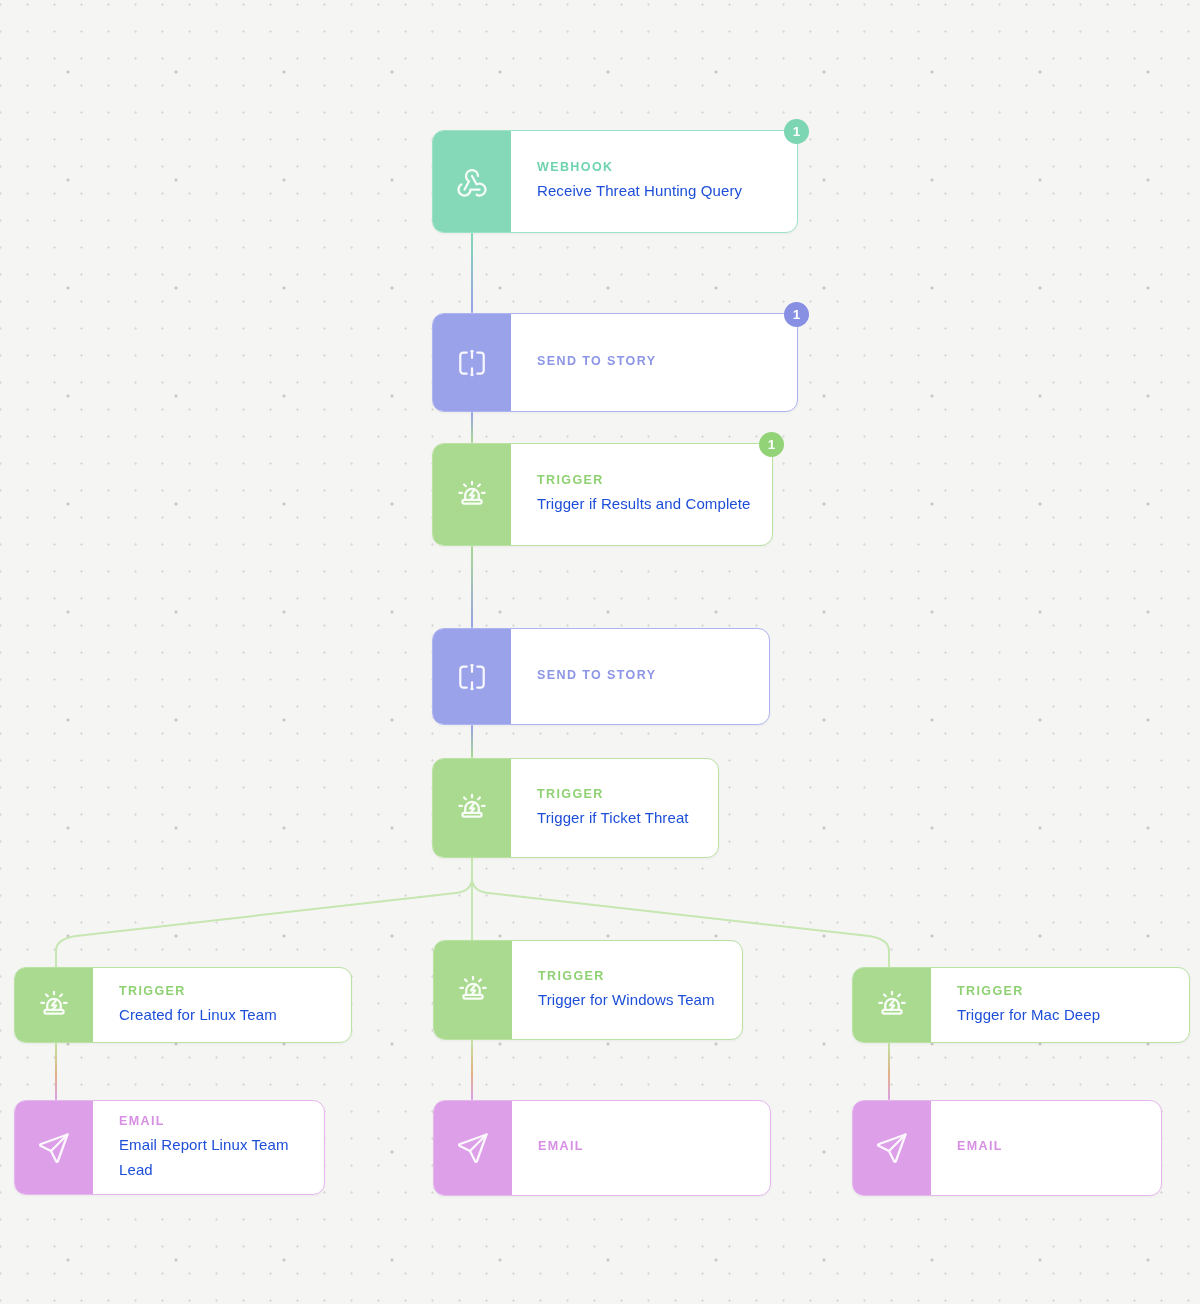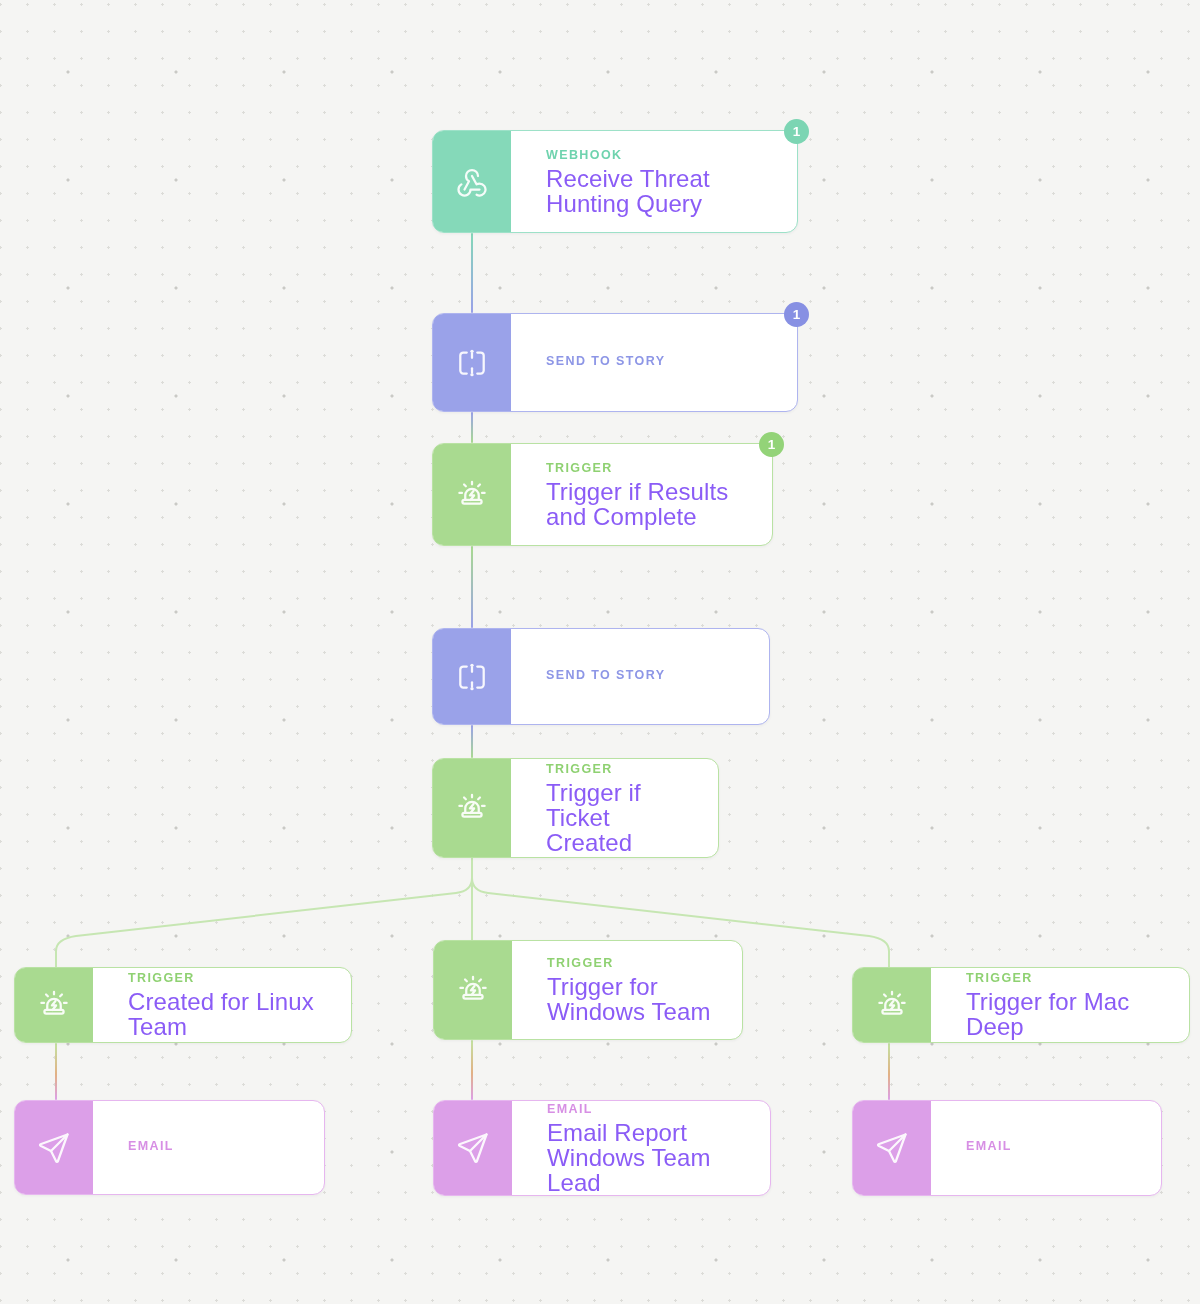--- a/index.html
+++ b/index.html
@@ -23,28 +23,28 @@
   }
   .node .icon-section{
     flex:0 0 78px;background:var(--accent);
     border-radius:10px 0 0 10px;
     display:flex;align-items:center;justify-content:center;
   }
   .node .icon-section svg{width:36px;height:36px;stroke:#ffffff;fill:none;
     stroke-width:1.5;stroke-linecap:round;stroke-linejoin:round;opacity:.92;}
   .node .content{
     flex:1;display:flex;flex-direction:column;justify-content:center;
-    padding:12px 18px 12px 35px;min-width:0;
+    padding:12px 18px 12px 26px;min-width:0;
   }
   .type-label{
     font-size:12.5px;font-weight:700;letter-spacing:1.4px;
     color:var(--label);margin-bottom:4px;
   }
   .title{
-    font-size:24px;line-height:25px;color:#8b5cf6;letter-spacing:.1px;
+    font-size:15px;line-height:25px;color:#1d4ed8;letter-spacing:.1px;
   }
   .badge{
     position:absolute;top:-12px;right:-12px;width:25px;height:25px;
     border-radius:50%;background:var(--badge);color:#ffffff;
     font-size:13.5px;font-weight:700;display:flex;align-items:center;justify-content:center;
   }
   
   .teal  {--accent:#85d9b9;--border:#9de1c8;--label:#6fd3ae;--badge:#7cd5b3;}
   .purple{--accent:#9aa2e9;--border:#aeb4ef;--label:#8d96e6;--badge:#8790e3;}
   .green {--accent:#a9da90;--border:#b9e2a3;--label:#8fd172;--badge:#93d378;}
@@ -157,21 +157,21 @@
         <path d="M13 9.3 l-2.4 3 h2.8 l-2.4 3"></path>
         <path d="M12 4.9 v-1.7"></path>
         <path d="M7.9 6.2 l-1.2 -1.2"></path>
         <path d="M16.1 6.2 l1.2 -1.2"></path>
         <path d="M5.3 10.6 h-1.7"></path>
         <path d="M18.7 10.6 h1.7"></path>
       </svg>
     </div>
     <div class="content">
       <div class="type-label">TRIGGER</div>
-      <div class="title">Trigger if Ticket Created</div>
+      <div class="title">Trigger if Ticket Threat</div>
     </div>
   </div>
 
   <div class="node green" style="left:14px;top:967px;width:338px;height:76px">
     <div class="icon-section">
       <svg viewBox="0 0 24 24">
         <path d="M7.5 15.3 v-2.9 a4.5 4.5 0 0 1 9 0 v2.9"></path>
         <rect x="5.6" y="15.3" width="12.8" height="2.4" rx="1.2"></rect>
         <path d="M13 9.3 l-2.4 3 h2.8 l-2.4 3"></path>
         <path d="M12 4.9 v-1.7"></path>
@@ -227,33 +227,33 @@
 
   <div class="node pink" style="left:14px;top:1100px;width:311px;height:95px">
     <div class="icon-section">
       <svg viewBox="0 0 24 24">
         <path d="M10 14 L21 3"></path>
         <path d="M21 3 l-6.5 18 a.55 .55 0 0 1 -1 0 l-3.5 -7 l-7 -3.5 a.55 .55 0 0 1 0 -1 l18 -6.5"></path>
       </svg>
     </div>
     <div class="content">
       <div class="type-label">EMAIL</div>
+      <div class="title">Email Report Linux Team Lead</div>
     </div>
   </div>
 
   <div class="node pink" style="left:433px;top:1100px;width:338px;height:96px">
     <div class="icon-section">
       <svg viewBox="0 0 24 24">
         <path d="M10 14 L21 3"></path>
         <path d="M21 3 l-6.5 18 a.55 .55 0 0 1 -1 0 l-3.5 -7 l-7 -3.5 a.55 .55 0 0 1 0 -1 l18 -6.5"></path>
       </svg>
     </div>
     <div class="content">
       <div class="type-label">EMAIL</div>
-      <div class="title">Email Report Windows Team Lead</div>
     </div>
   </div>
 
   <div class="node pink" style="left:852px;top:1100px;width:310px;height:96px">
     <div class="icon-section">
       <svg viewBox="0 0 24 24">
         <path d="M10 14 L21 3"></path>
         <path d="M21 3 l-6.5 18 a.55 .55 0 0 1 -1 0 l-3.5 -7 l-7 -3.5 a.55 .55 0 0 1 0 -1 l18 -6.5"></path>
       </svg>
     </div>

